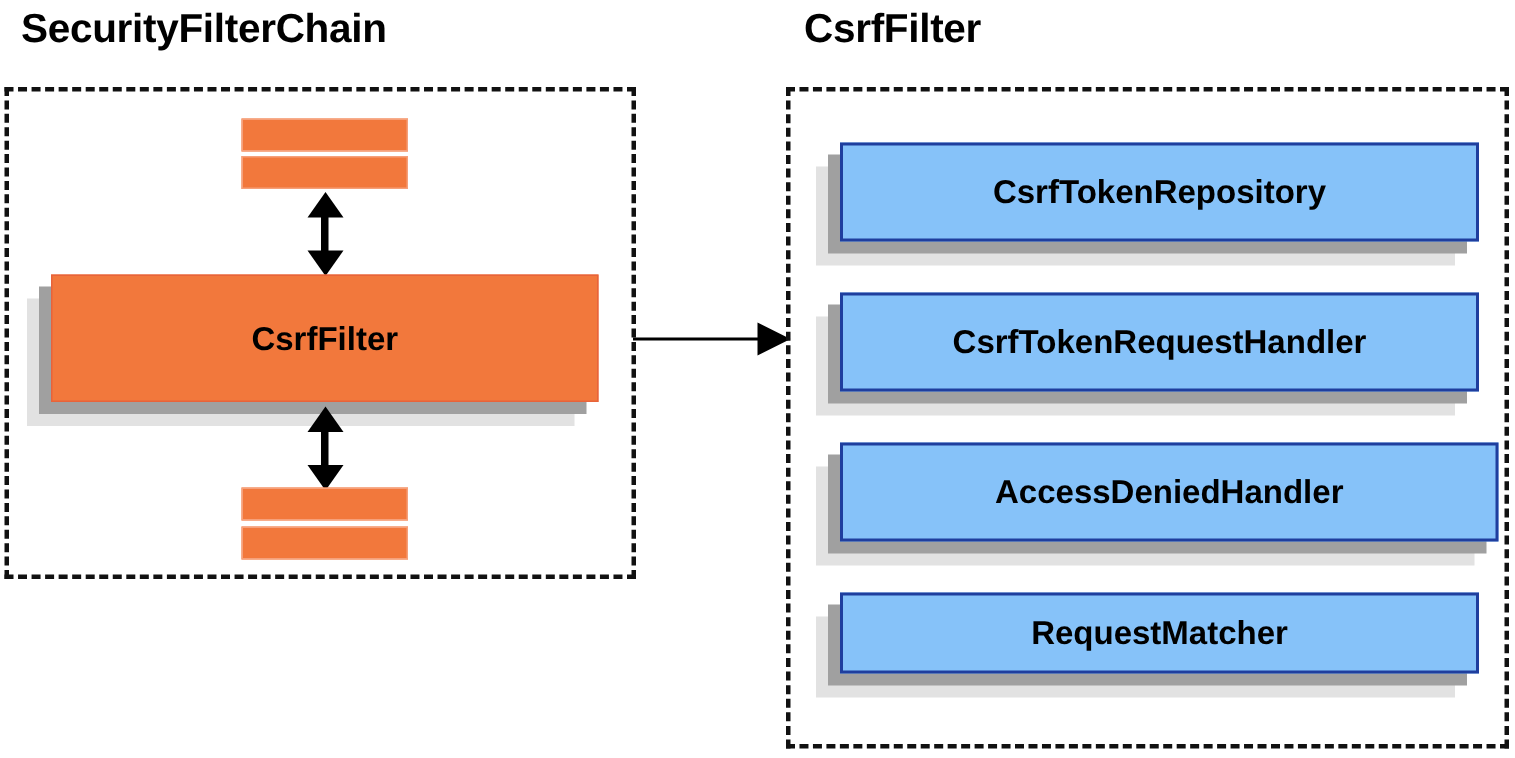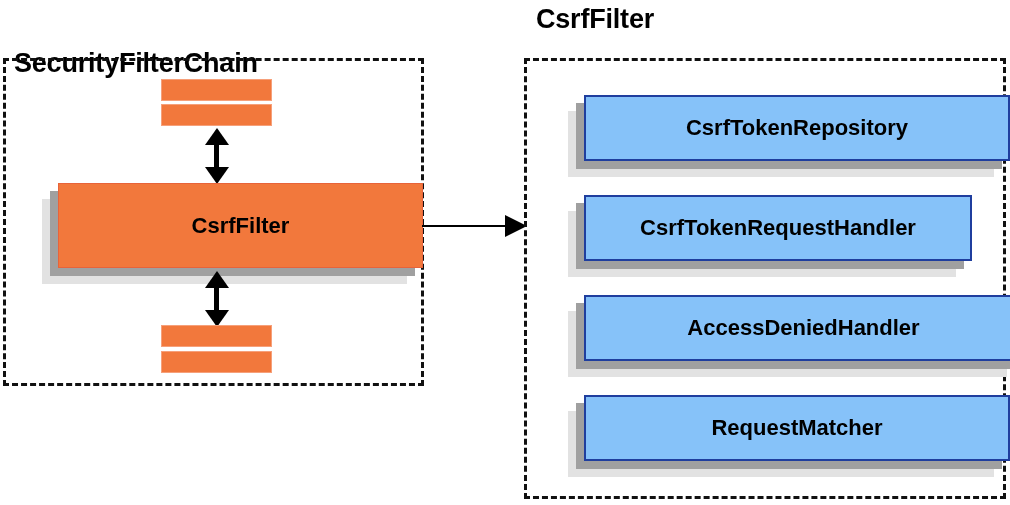--- a/index.html
+++ b/index.html
@@ -16,41 +16,41 @@
   }
 
   .panel-title {
     position: absolute;
     font-size: 27px;
     font-weight: bold;
     color: #000000;
     letter-spacing: -0.2px;
     white-space: nowrap;
   }
-  #title-left  { left: 14px;  top: 4px; margin-top: 44px; }
+  #title-left  { left: 14px;  top: 4px; }
   #title-right { left: 536px; top: 4px; }
 
   .dashed-region {
     position: absolute;
     border: 3px dashed #111111;
     box-sizing: border-box;
     background: transparent;
   }
   #region-left  { left: 3px;   top: 58px; width: 421px; height: 328px; }
   #region-right { left: 524px; top: 58px; width: 482px; height: 441px; }
 
   
   .stack { position: absolute; }
   .stack .sh-light,
   .stack .sh-dark,
   .stack .face {
     position: absolute;
     box-sizing: border-box;
     top: 0; left: 0;
-    width: 100%; height: 100%; margin-left: 24px;
+    width: 100%; height: 100%;
   }
   .stack .sh-light { transform: translate(-16px, 16px); background: #e2e2e2; }
   .stack .sh-dark  { transform: translate(-8px, 8px);  background: #a0a0a0; }
   .stack .face {
     display: flex;
     align-items: center;
     justify-content: center;
     font-weight: bold;
     color: #000000;
     white-space: nowrap;
@@ -131,29 +131,29 @@
 <div class="panel-title" id="title-right">CsrfFilter</div>
 
 <div class="dashed-region" id="region-right"></div>
 
 <div class="stack blue" style="left:560px; top:95px; width:426px; height:66px;">
   <div class="sh-light"></div>
   <div class="sh-dark"></div>
   <div class="face">CsrfTokenRepository</div>
 </div>
 
-<div class="stack blue" style="left:560px; top:195px; width:388px; height:66px;">
+<div class="stack blue" style="left:560px; top:195px; width:426px; height:66px;">
   <div class="sh-light"></div>
   <div class="sh-dark"></div>
   <div class="face">CsrfTokenRequestHandler</div>
 </div>
 
 <div class="stack blue" style="left:560px; top:295px; width:426px; height:66px;padding-left:13px;">
   <div class="sh-light"></div>
   <div class="sh-dark"></div>
   <div class="face">AccessDeniedHandler</div>
 </div>
 
-<div class="stack blue" style="left:560px; top:395px; width:426px; height:66px;">
+<div class="stack blue" style="left:560px; top:395px; width:426px; height:54px;">
   <div class="sh-light"></div>
   <div class="sh-dark"></div>
   <div class="face">RequestMatcher</div>
 </div>
 
 </body></html>

